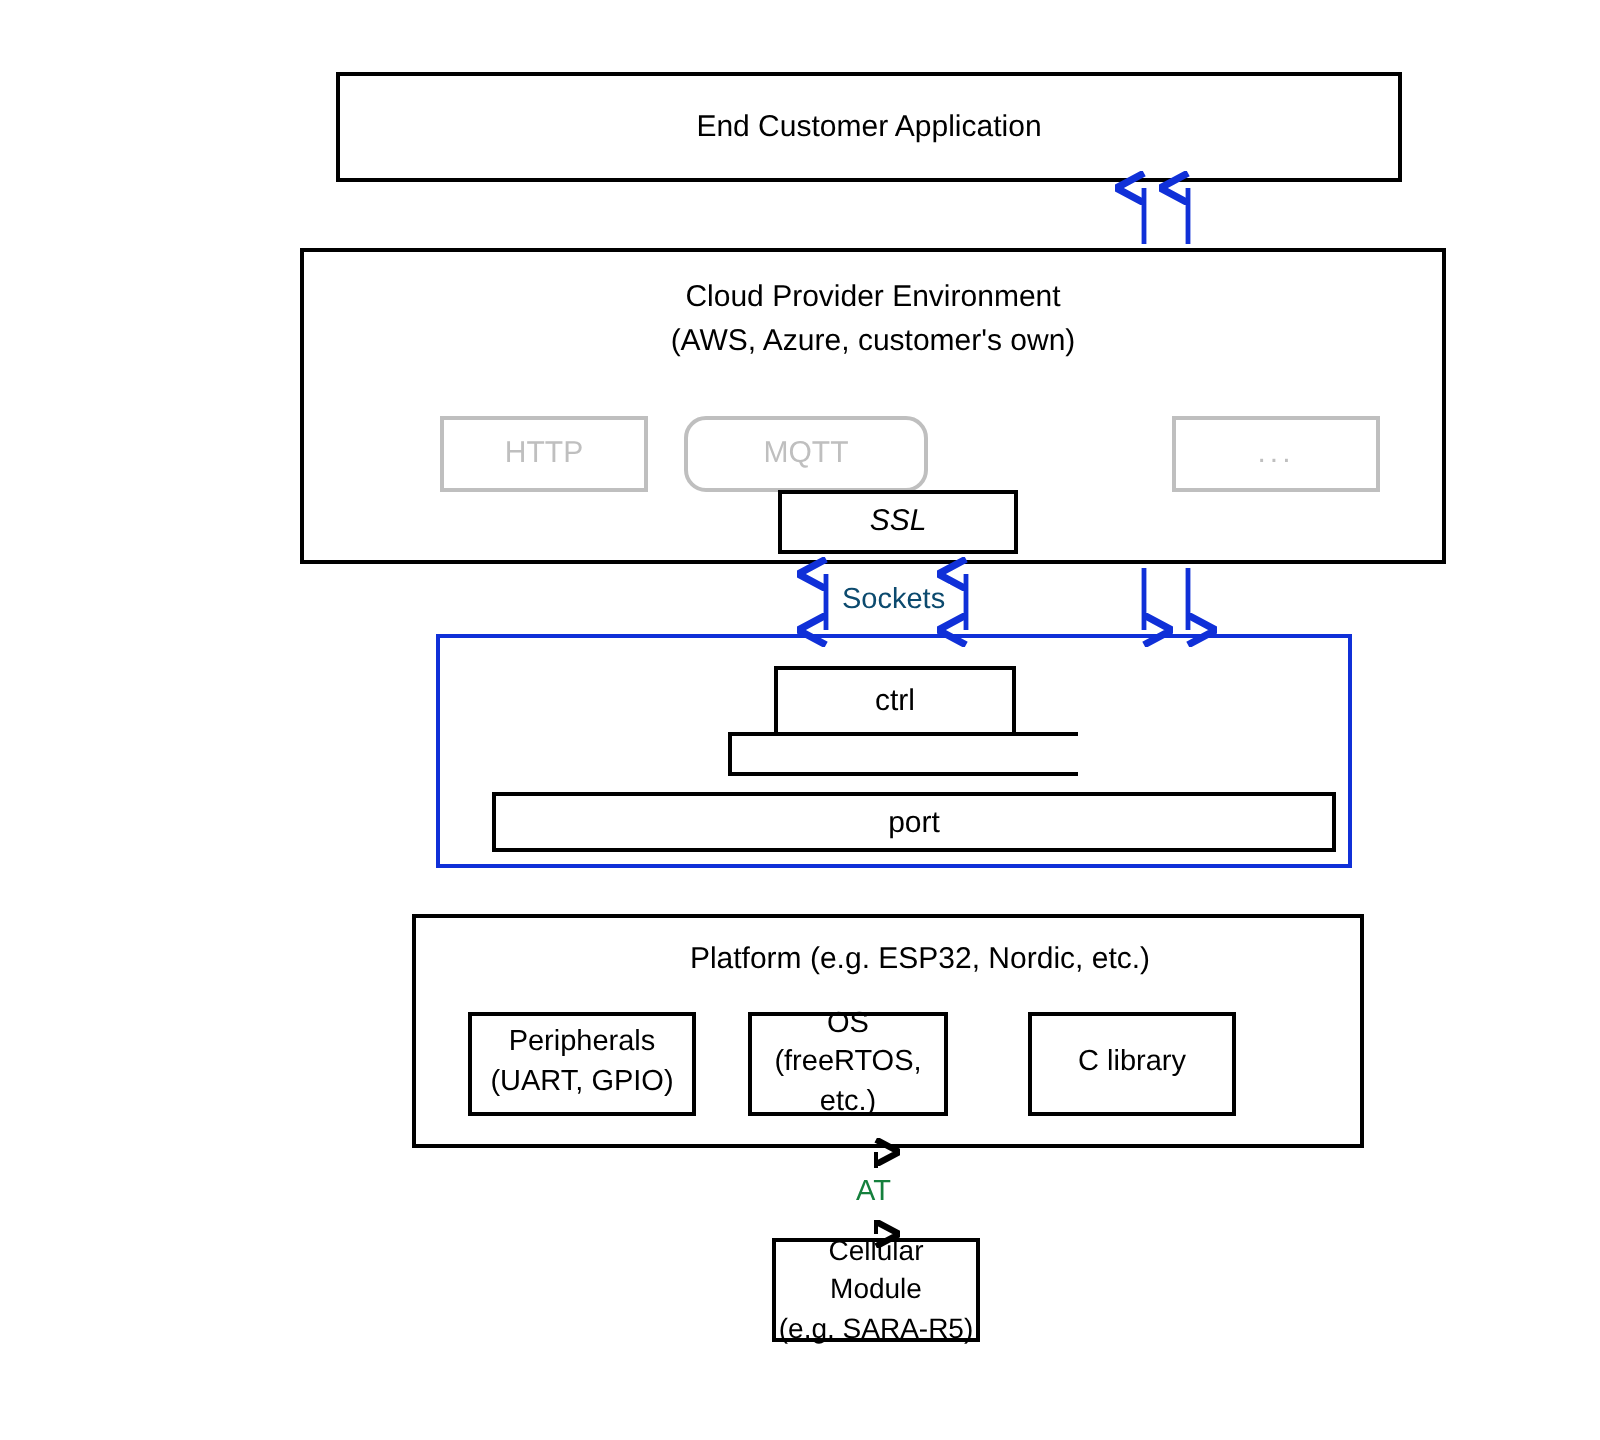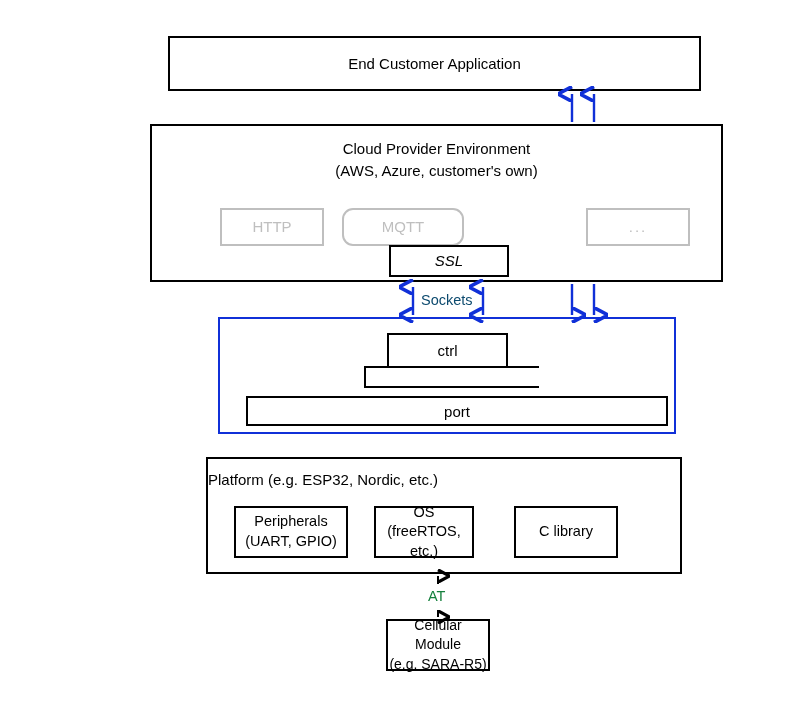--- a/index.html
+++ b/index.html
@@ -131,22 +131,23 @@
   }
 
   
   #platform-box {
     left: 206px; top: 457px; width: 476px; height: 117px;
     display: block;
   }
   #platform-title {
     position: absolute;
     left: 0; top: 11px; width: 100%;
-    text-align: left;
-    font-size: 15px;
+    text-align: center;
+    font-size: 15px;
+    padding-left: 16px;
   }
   .plat-sub {
     position: absolute;
     box-sizing: border-box;
     border: 2.5px solid #000000;
     background: #ffffff;
     display: flex; align-items: center; justify-content: center;
     text-align: center;
     font-size: 14.5px;
     line-height: 1.35;

